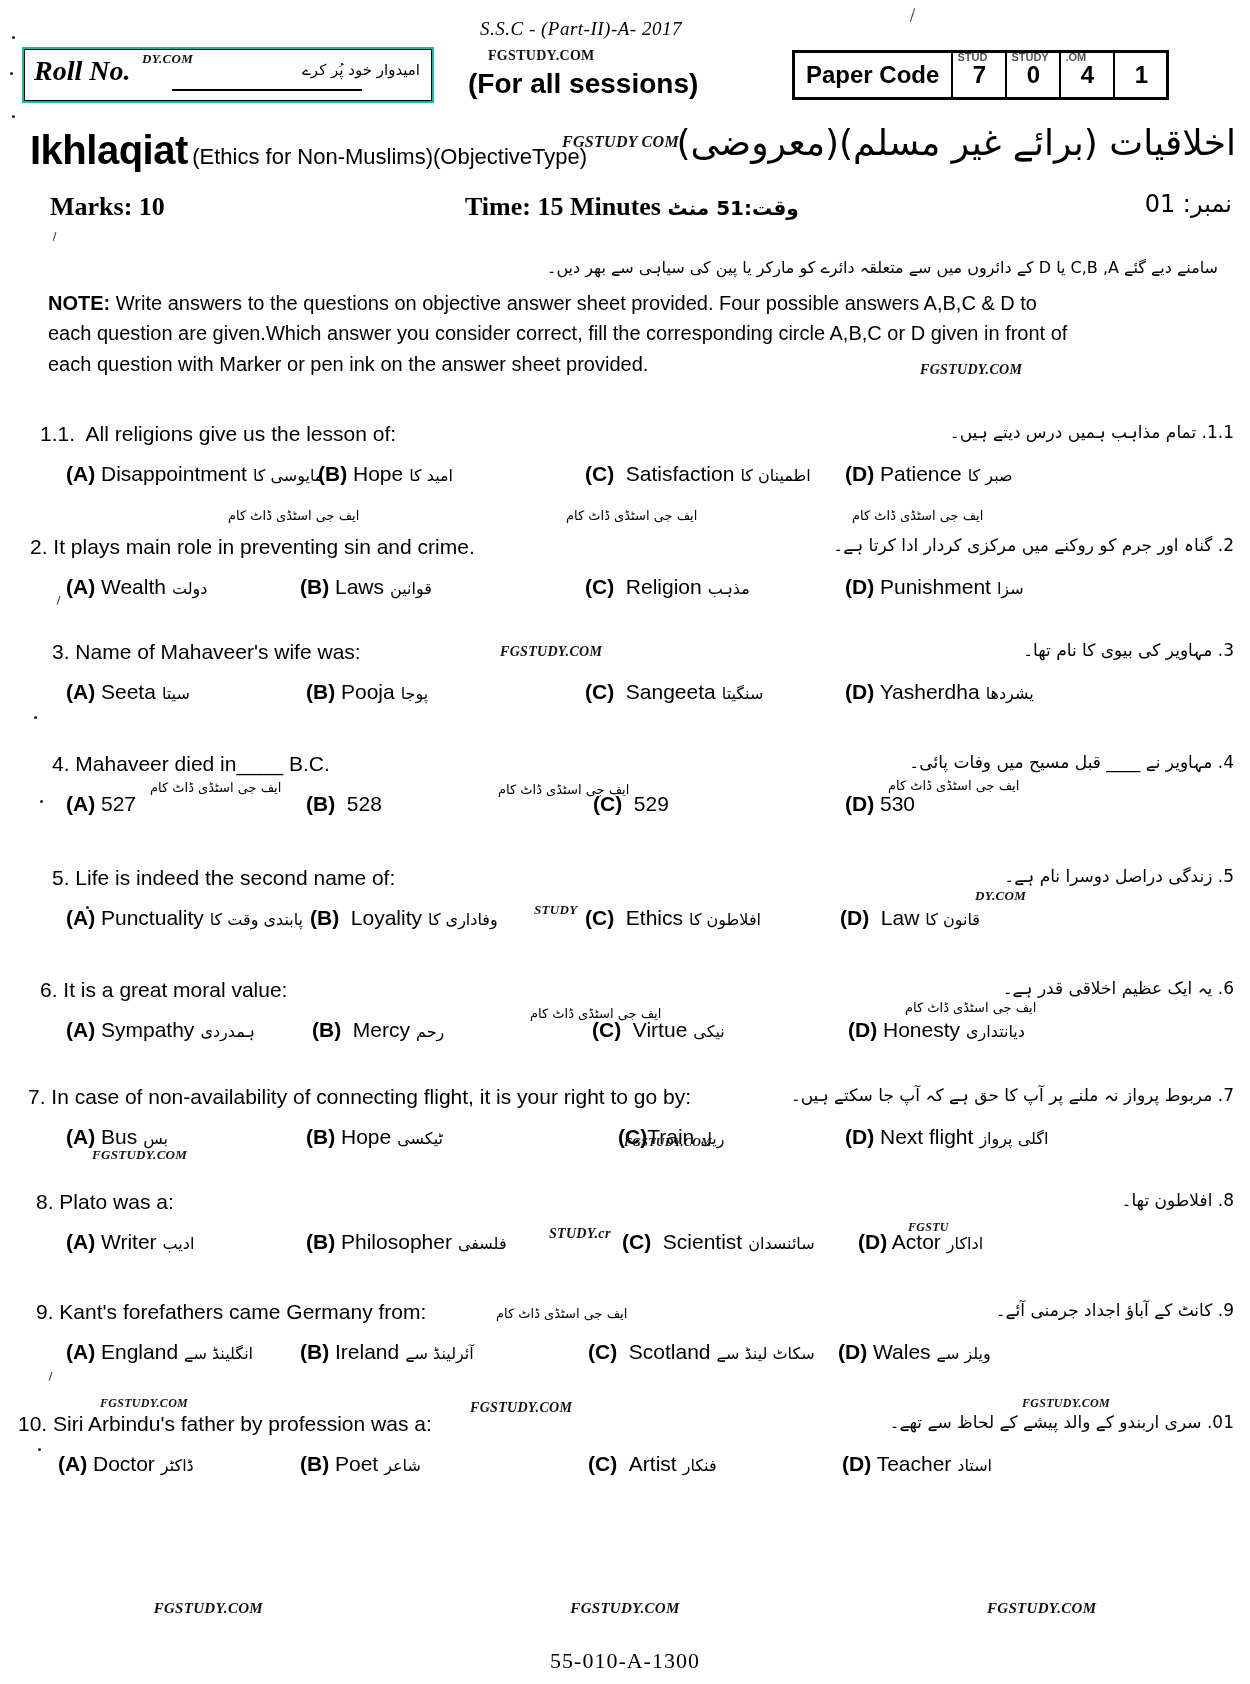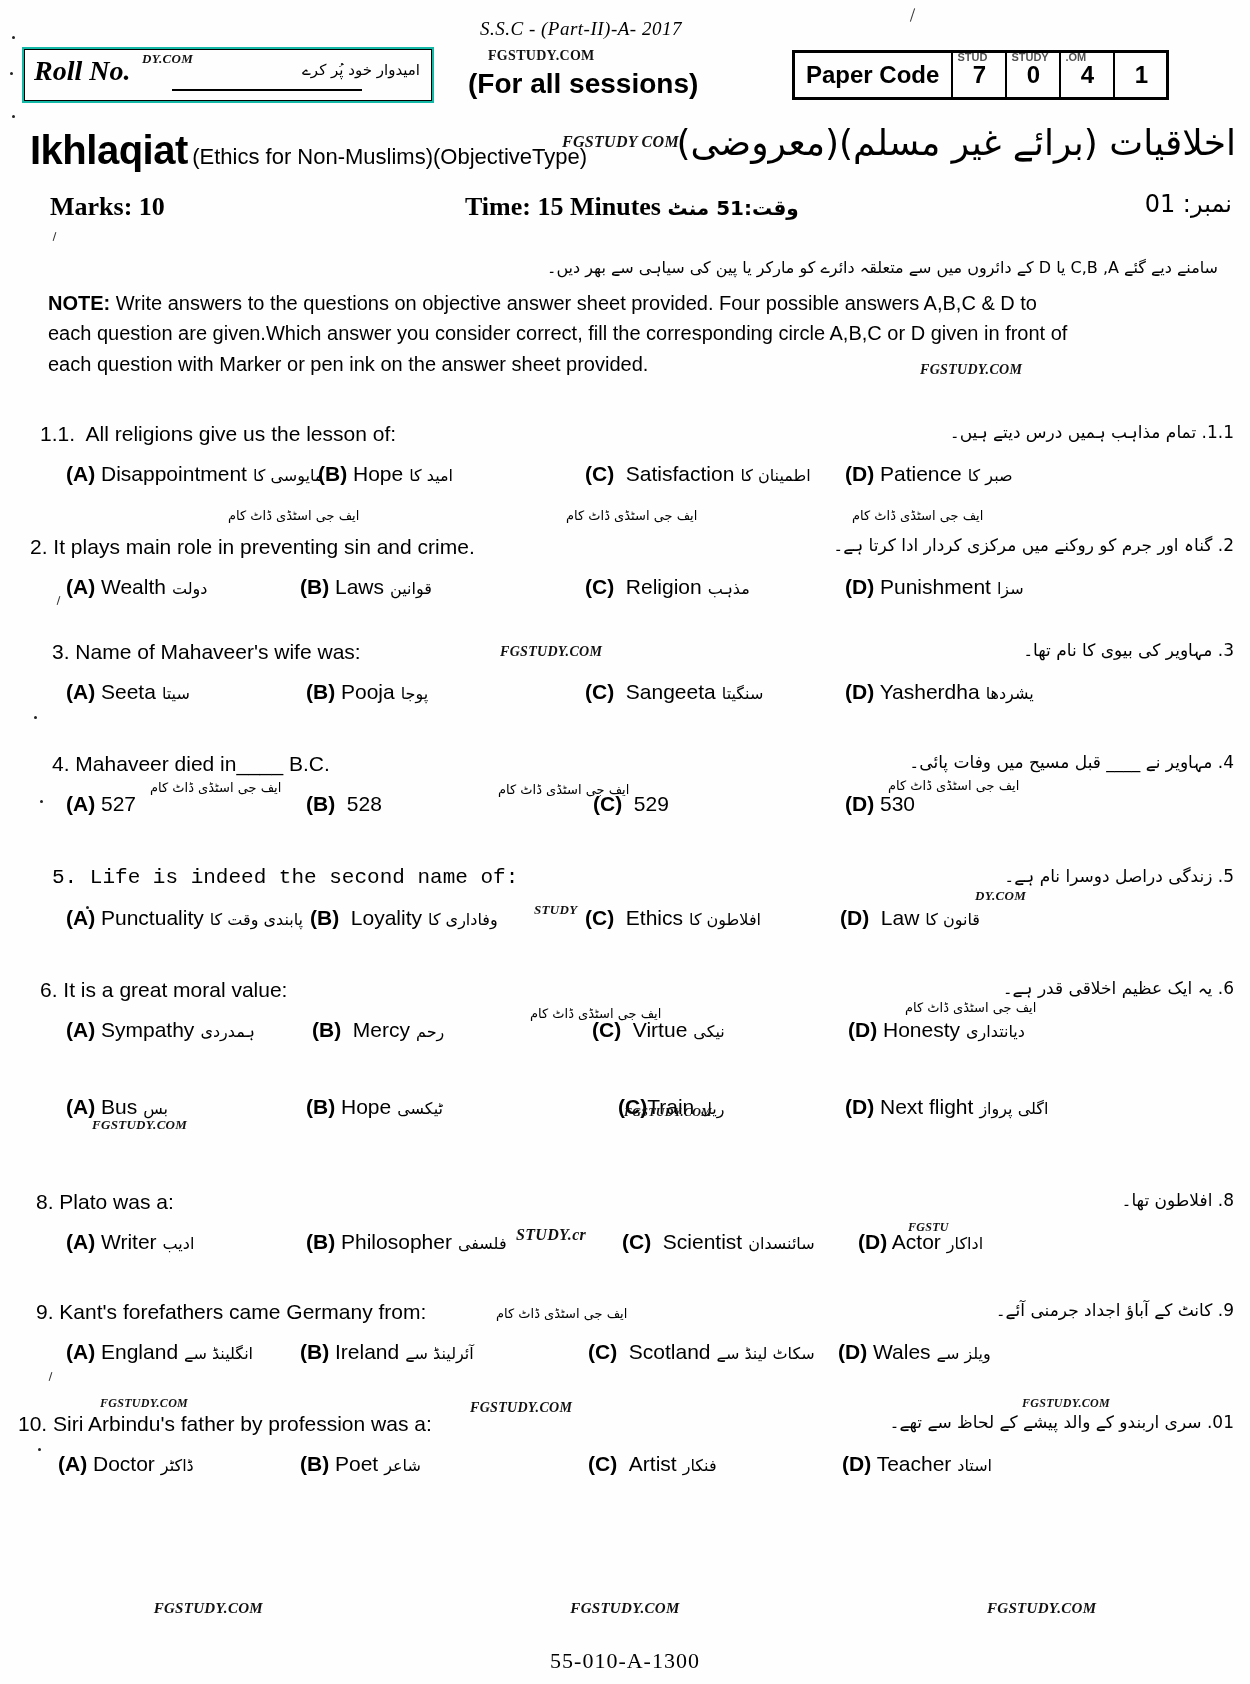--- a/index.html
+++ b/index.html
@@ -409,21 +409,21 @@
       <span class="opt" style="left:593px;"><span class="lbl">(C)</span> &nbsp;<span class="txt">529</span></span>
       <span class="opt c4"><span class="lbl">(D)</span> <span class="txt">530</span></span>
       <span class="sub-ur" style="left:150px;top:-12px;">ایف جی اسٹڈی ڈاٹ کام</span>
       <span class="sub-ur" style="left:498px;top:-10px;">ایف جی اسٹڈی ڈاٹ کام</span>
       <span class="sub-ur" style="left:888px;top:-14px;">ایف جی اسٹڈی ڈاٹ کام</span>
     </div>
   </div>
 
   <div class="q" style="top:866px;">
     <div class="q-head">
-      <span class="q-en" style="left:52px;font-family:Liberation Mono, monospace;">
+      <span class="q-en" style="left:52px;">
         <span>5.</span> <span>Life is indeed the second name of:</span>
       </span>
       <span class="q-ur urdu">
         <span>5</span>. <span>زندگی دراصل دوسرا نام ہے۔</span>
       </span>
     </div>
     <div class="opts">
       <span class="opt c1"><span class="lbl">(A)</span> <span class="txt">Punctuality</span><span class="uu">پابندی وقت کا</span></span>
       <span class="opt" style="left:310px;"><span class="lbl">(B)</span> &nbsp;<span class="txt">Loyality</span><span class="uu">وفاداری کا</span></span>
       <span class="opt c3"><span class="lbl">(C)</span> &nbsp;<span class="txt">Ethics</span><span class="uu">افلاطون کا</span></span>
@@ -446,20 +446,28 @@
       <span class="opt c1"><span class="lbl">(A)</span> <span class="txt">Sympathy</span><span class="uu">ہمدردی</span></span>
       <span class="opt" style="left:312px;"><span class="lbl">(B)</span> &nbsp;<span class="txt">Mercy</span><span class="uu">رحم</span></span>
       <span class="opt" style="left:592px;"><span class="lbl">(C)</span> &nbsp;<span class="txt">Virtue</span><span class="uu">نیکی</span></span>
       <span class="opt" style="left:848px;"><span class="lbl">(D)</span> <span class="txt">Honesty</span><span class="uu">دیانتداری</span></span>
       <span class="sub-ur" style="left:530px;top:-12px;">ایف جی اسٹڈی ڈاٹ کام</span>
       <span class="sub-ur" style="left:905px;top:-18px;">ایف جی اسٹڈی ڈاٹ کام</span>
     </div>
   </div>
 
   <div class="q" style="top:1085px;">
+    <div class="q-head">
+      <span class="q-en" style="left:28px;">
+        <span>7.</span> <span>In case of non-availability of connecting flight, it is your right to go by:</span>
+      </span>
+      <span class="q-ur urdu">
+        <span>7</span>. <span>مربوط پرواز نہ ملنے پر آپ کا حق ہے کہ آپ جا سکتے ہیں۔</span>
+      </span>
+    </div>
     <div class="opts">
       <span class="opt c1"><span class="lbl">(A)</span> <span class="txt">Bus</span><span class="uu">بس</span></span>
       <span class="opt" style="left:306px;"><span class="lbl">(B)</span> <span class="txt">Hope</span><span class="uu">ٹیکسی</span></span>
       <span class="opt" style="left:618px;"><span class="lbl">(C)</span><span class="txt">Train</span><span class="uu">ریل</span></span>
       <span class="opt c4"><span class="lbl">(D)</span> <span class="txt">Next flight</span><span class="uu">اگلی پرواز</span></span>
       <span class="wm" style="position:absolute;left:92px;top:22px;font-size:13px;">FGSTUDY.COM</span>
       <span class="wm" style="position:absolute;left:624px;top:10px;font-size:12px;">FGSTUDY.COM</span>
     </div>
   </div>
 
@@ -470,21 +478,21 @@
       </span>
       <span class="q-ur urdu">
         <span>8</span>. <span>افلاطون تھا۔</span>
       </span>
     </div>
     <div class="opts">
       <span class="opt c1"><span class="lbl">(A)</span> <span class="txt">Writer</span><span class="uu">ادیب</span></span>
       <span class="opt" style="left:306px;"><span class="lbl">(B)</span> <span class="txt">Philosopher</span><span class="uu">فلسفی</span></span>
       <span class="opt" style="left:622px;"><span class="lbl">(C)</span> &nbsp;<span class="txt">Scientist</span><span class="uu">سائنسدان</span></span>
       <span class="opt" style="left:858px;"><span class="lbl">(D)</span> <span class="txt">Actor</span><span class="uu">اداکار</span></span>
-      <span class="wm" style="position:absolute;left:516px;top:-4px;font-size:16px;text-align:center;">STUDY.cr</span>
+      <span class="wm" style="position:absolute;left:549px;top:-4px;font-size:14px;text-align:center;">STUDY.cr</span>
       <span class="wm" style="position:absolute;left:908px;top:-10px;font-size:12px;">FGSTU</span>
     </div>
   </div>
 
   <div class="q" style="top:1300px;">
     <div class="q-head">
       <span class="q-en" style="left:36px;">
         <span>9.</span> <span>Kant's forefathers came Germany from:</span>
       </span>
       <span class="sub-ur" style="left:496px;top:6px;">ایف جی اسٹڈی ڈاٹ کام</span>

